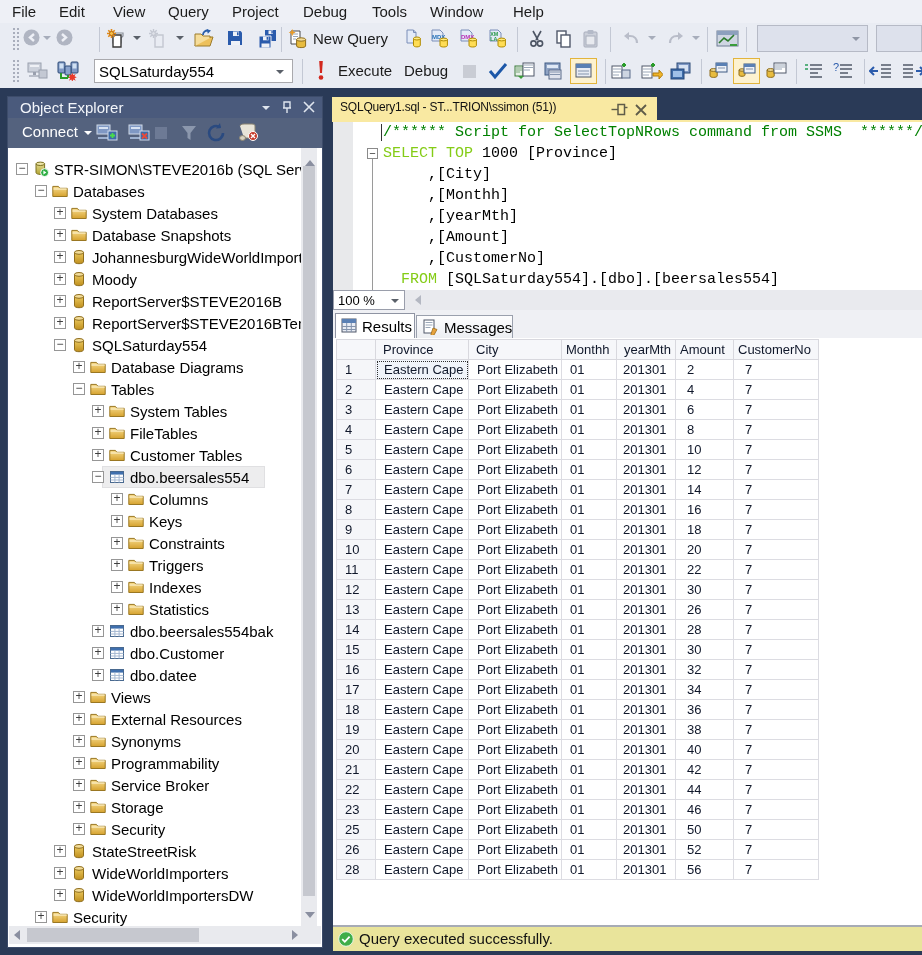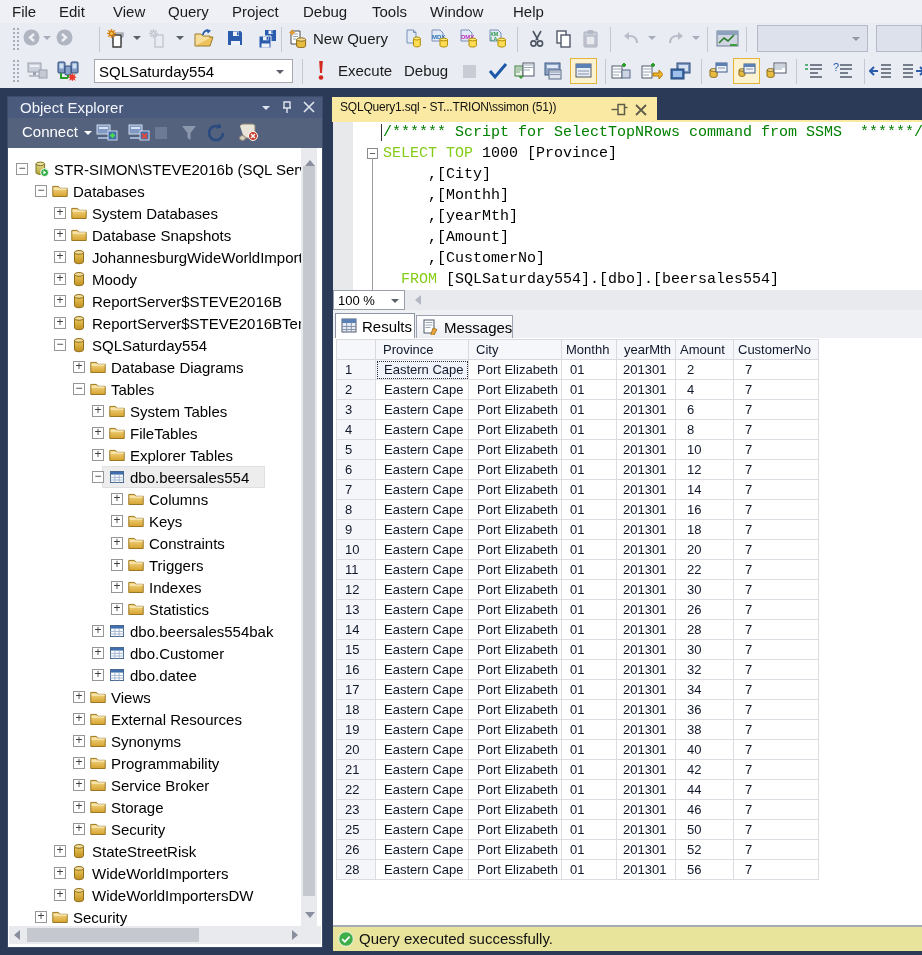--- a/index.html
+++ b/index.html
@@ -474,21 +474,21 @@
         <svg class="tic" style="left:100px">
           <use href="#fo"></use>
         </svg>
         <span class="tlb" style="left:121px">FileTables</span>
       </div>
 <div class="trow" style="top:296px">
         <span class="pm" style="left:83px">+</span>
         <svg class="tic" style="left:100px">
           <use href="#fo"></use>
         </svg>
-        <span class="tlb" style="left:121px">Explorer Tables</span>
+        <span class="tlb" style="left:121px">Customer Tables</span>
       </div>
 <div class="trow" style="top:318px">
         <div class="sel" style="left:93px;top:0px;width:163px"></div>
         <span class="pm minus" style="left:83px">−</span>
         <svg class="tic" style="left:100px">
           <use href="#tb"></use>
         </svg>
         <span class="tlb" style="left:121px">dbo.beersales554</span>
       </div>
 <div class="trow" style="top:340px">

